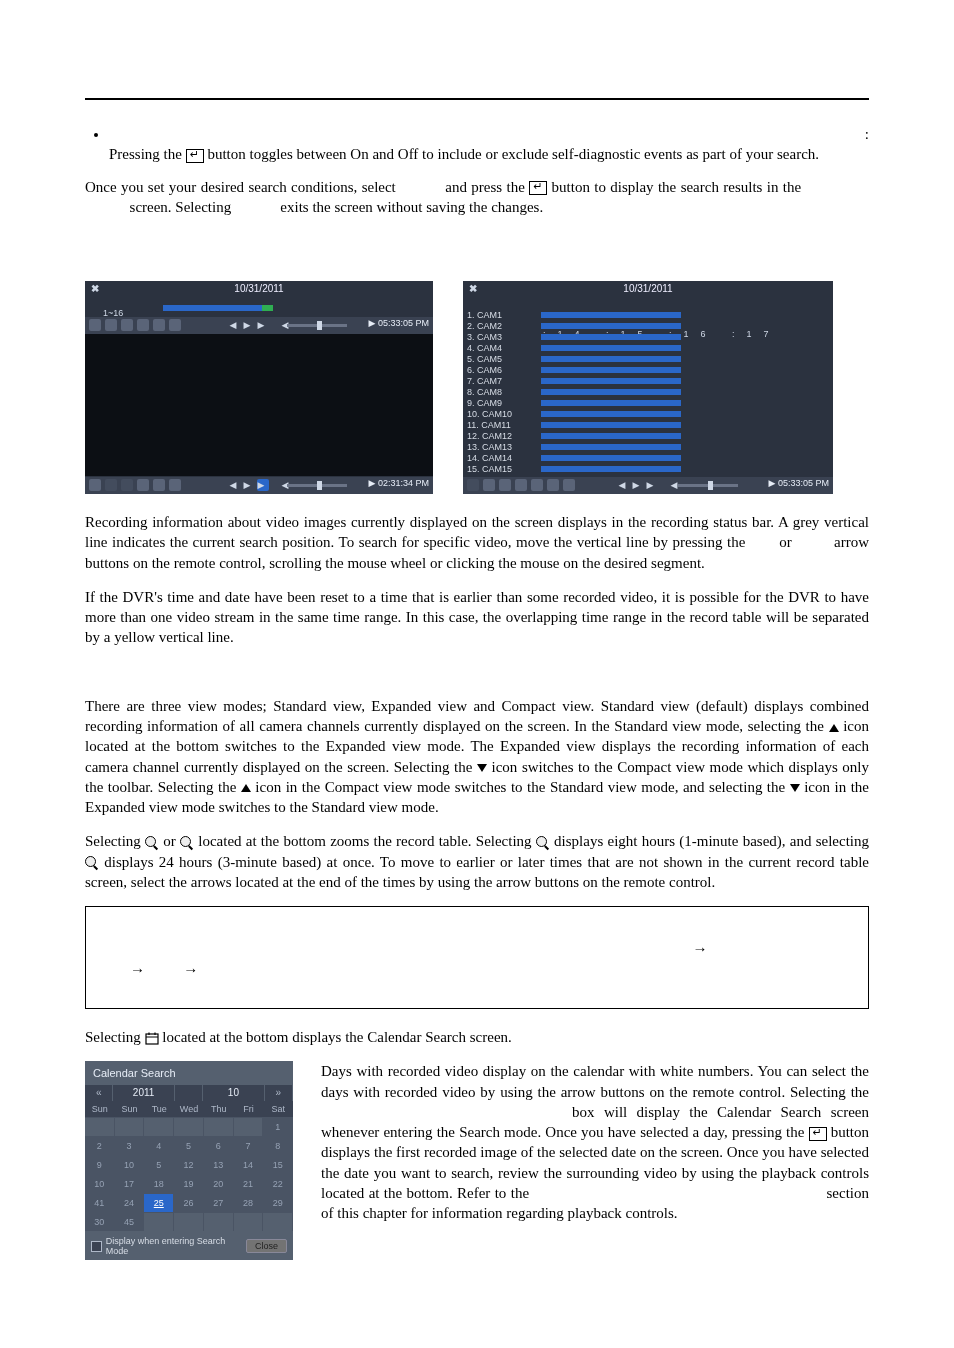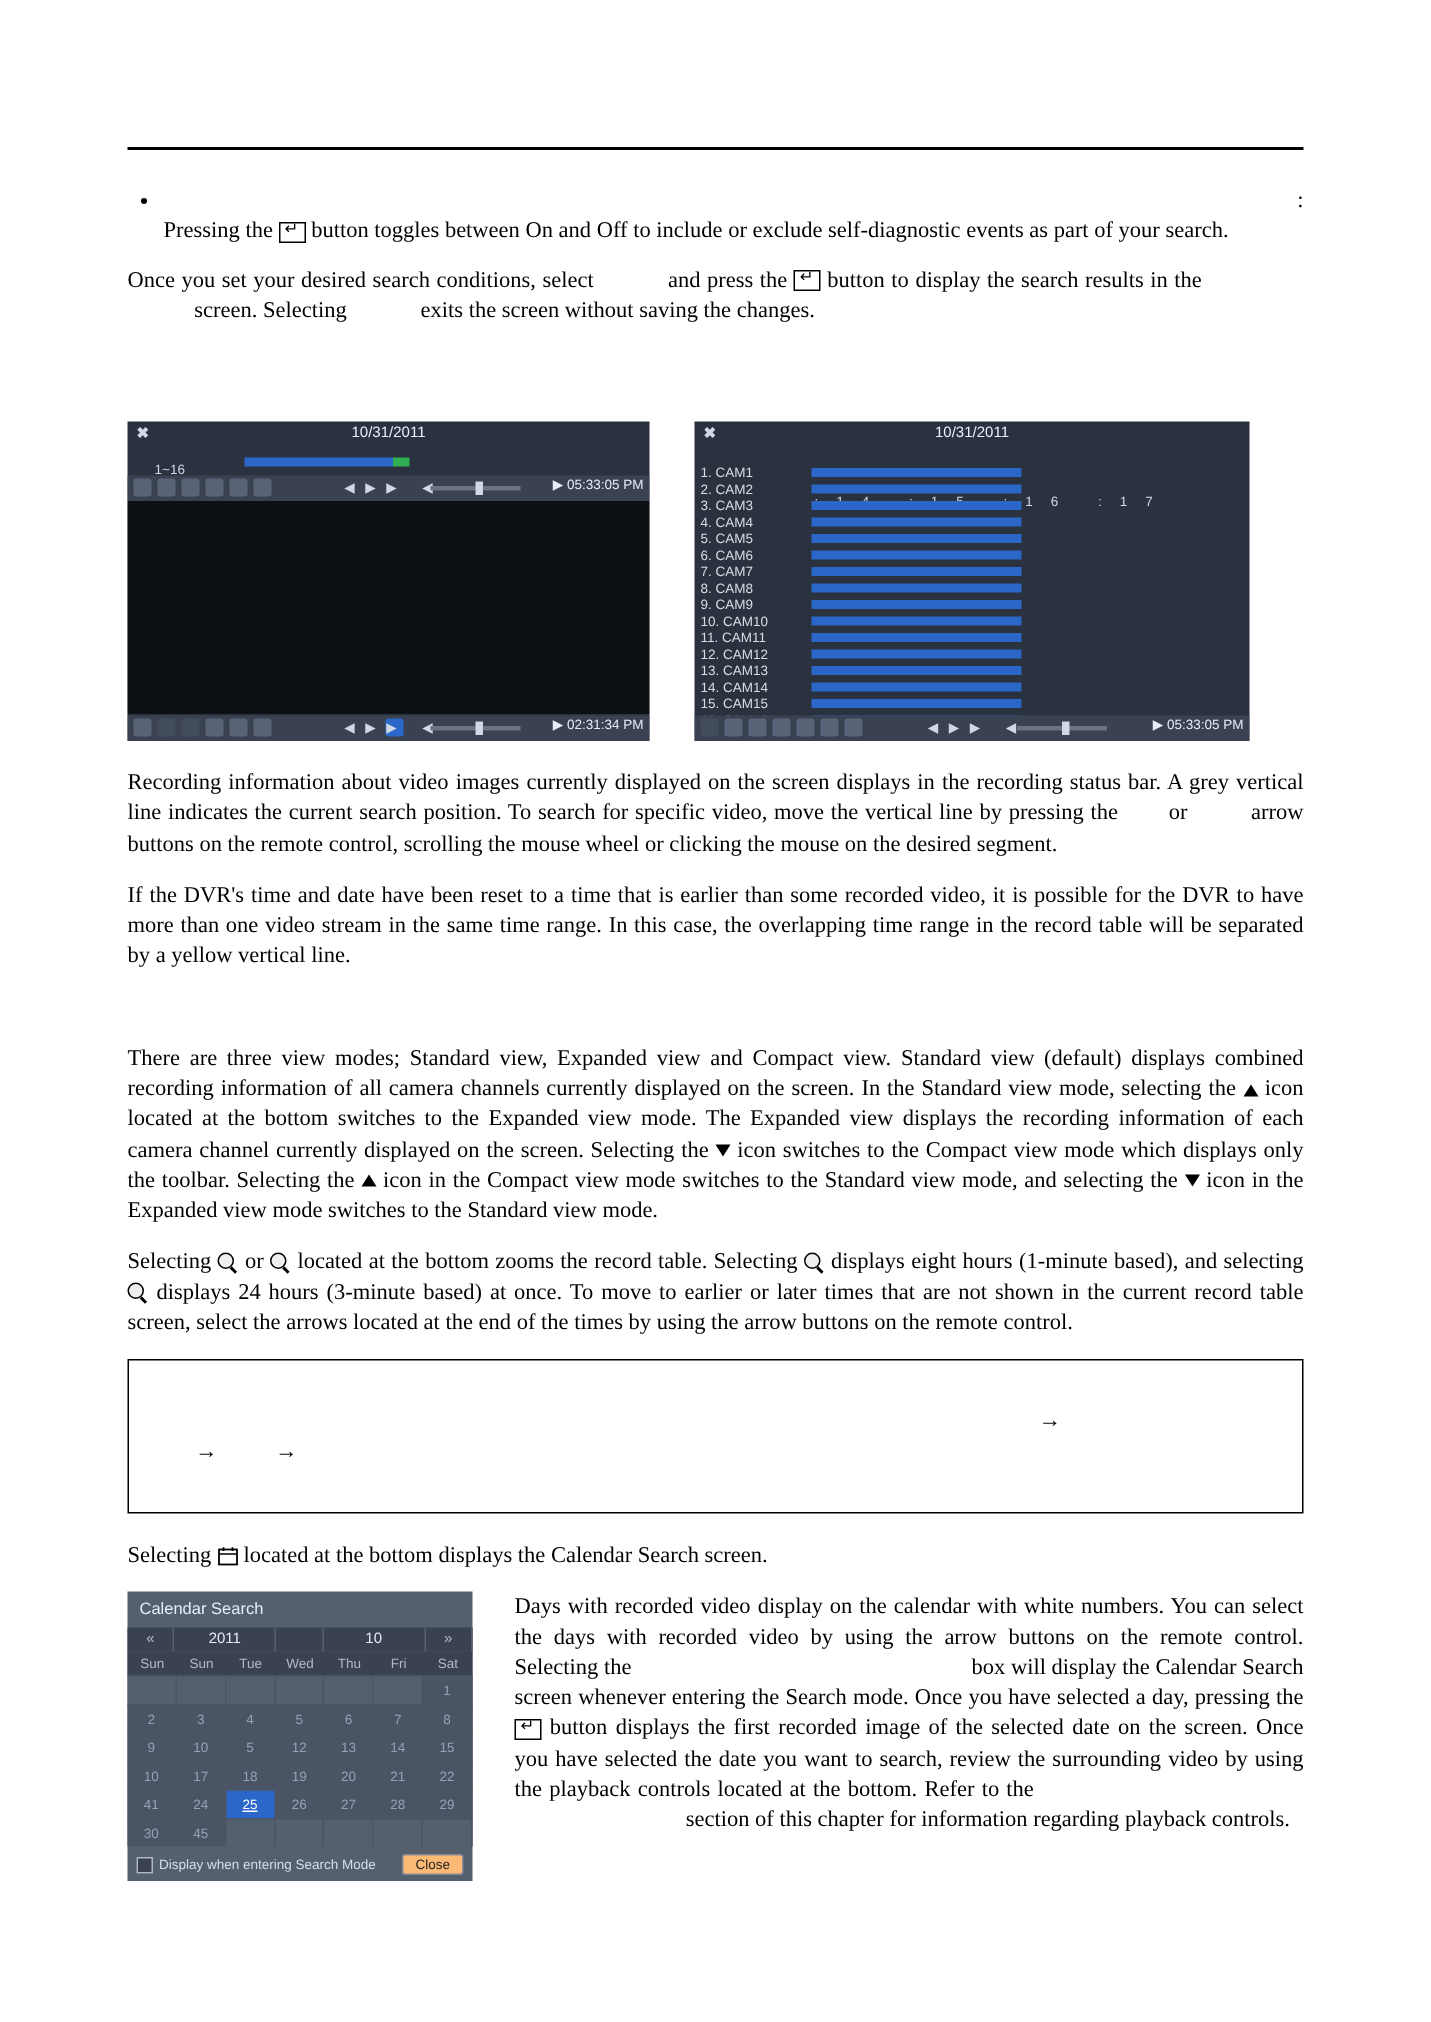--- a/index.html
+++ b/index.html
@@ -247,21 +247,21 @@
     flex: 0 0 140px;
     height: 6px;
     background: #2a67c9;
   }
   .two-col {
     display: flex;
     gap: 28px;
     align-items: flex-start;
   }
   .calendar-widget {
-    width: 230px;
+    width: 208px;
     background: #55606f;
     color: #d7dde6;
     font-family: Arial, sans-serif;
     font-size: 10px;
     padding-bottom: 4px;
   }
   .calendar-widget .title {
     font-size: 11px;
     color: #e6ecf6;
     padding: 6px 8px 6px 8px;
@@ -321,21 +321,21 @@
   }
   .calendar-widget .footer .chklabel {
     font-size:9px;
     color:#d7dde6;
     display:flex; align-items:center; gap:4px;
   }
   .calendar-widget .footer .chklabel .chk {
     width:9px; height:9px; border:1px solid #aeb8c8; background:#3a4252;
   }
   .calendar-widget .footer .closebtn {
-    background:#fdba74;
+    background:#737373;
     color:#222;
     font-size:9px;
     padding: 1px 8px;
     border-radius:2px;
     border:1px solid #889;
   }
   .page-num {
     text-align:center;
     font-size:13px;
     color:#fff;

